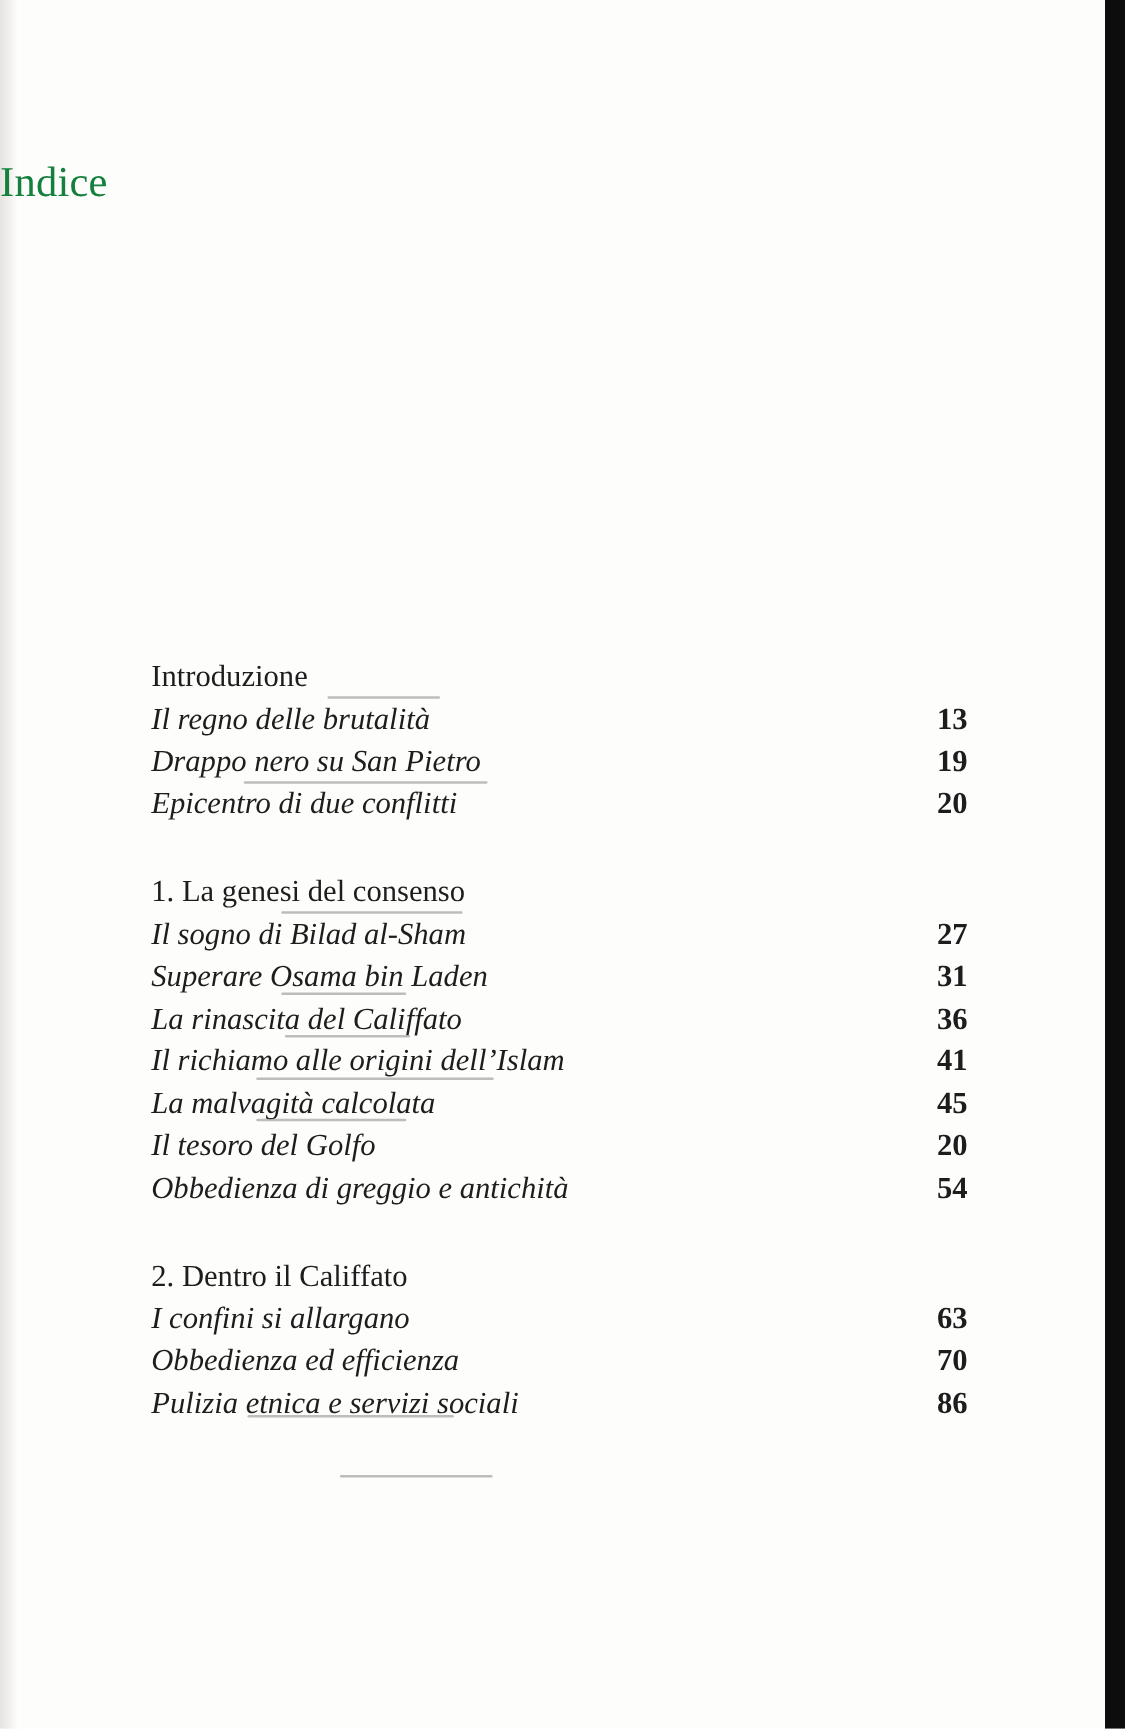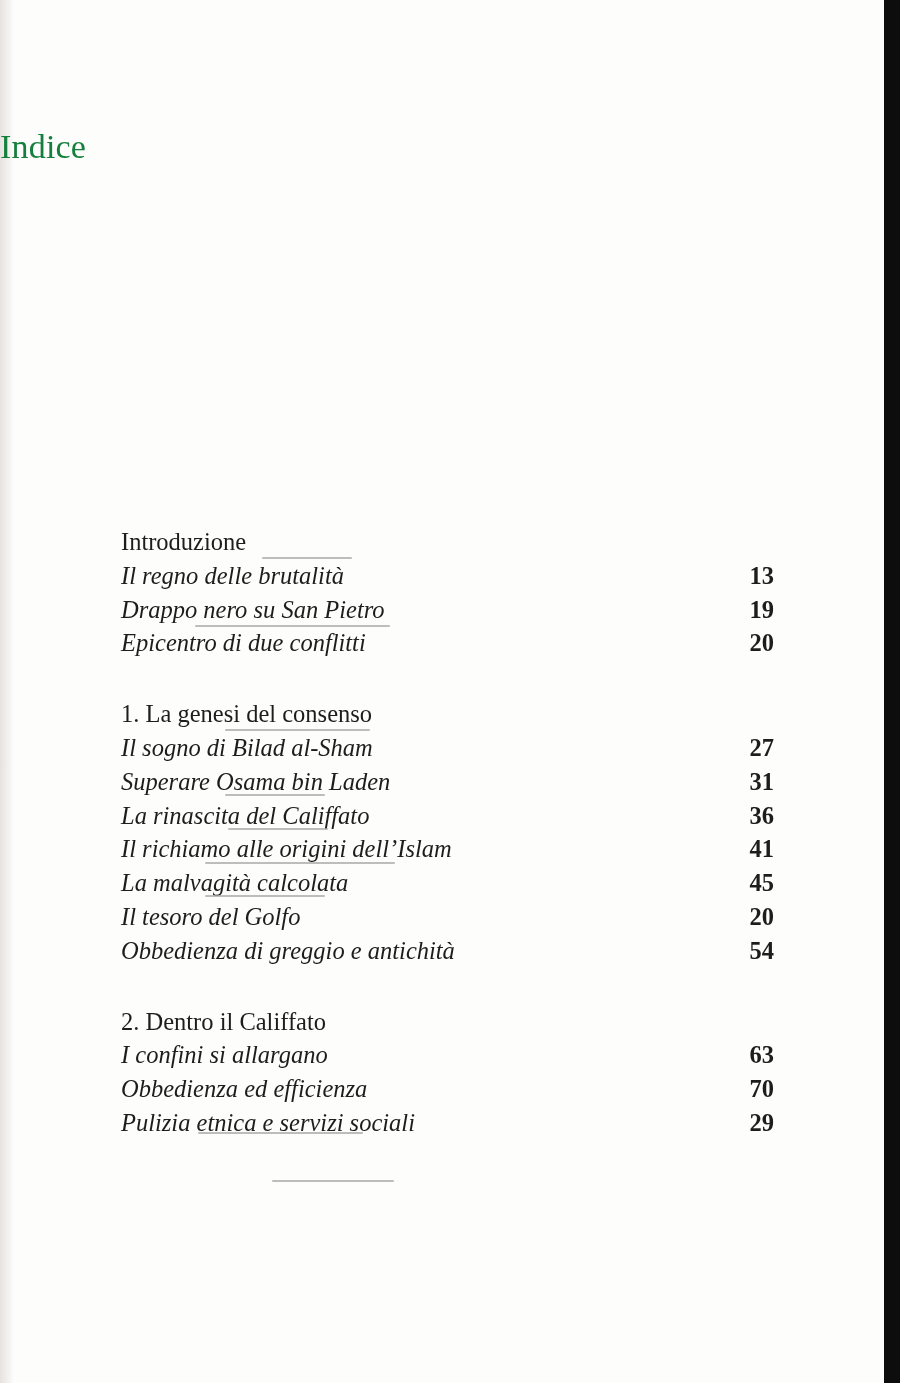--- a/index.html
+++ b/index.html
@@ -137,21 +137,21 @@
     <div class="row entry">
       <span class="title">I confini si allargano</span>
       <span class="page-num">63</span>
     </div>
     <div class="row entry">
       <span class="title">Obbedienza ed efficienza</span>
       <span class="page-num">70</span>
     </div>
     <div class="row entry">
       <span class="title">Pulizia etnica e servizi sociali</span>
-      <span class="page-num">29</span>
+      <span class="page-num">86</span>
     </div>
   </div>
 </div>
 
 <div class="pencil" style="left:262px; top:557px; width:90px;"></div>
 <div class="pencil" style="left:195px; top:625px; width:195px;"></div>
 <div class="pencil" style="left:225px; top:729px; width:145px;"></div>
 <div class="pencil" style="left:225px; top:794px; width:100px;"></div>
 <div class="pencil" style="left:228px; top:828px; width:100px;"></div>
 <div class="pencil" style="left:205px; top:862px; width:190px;"></div>

